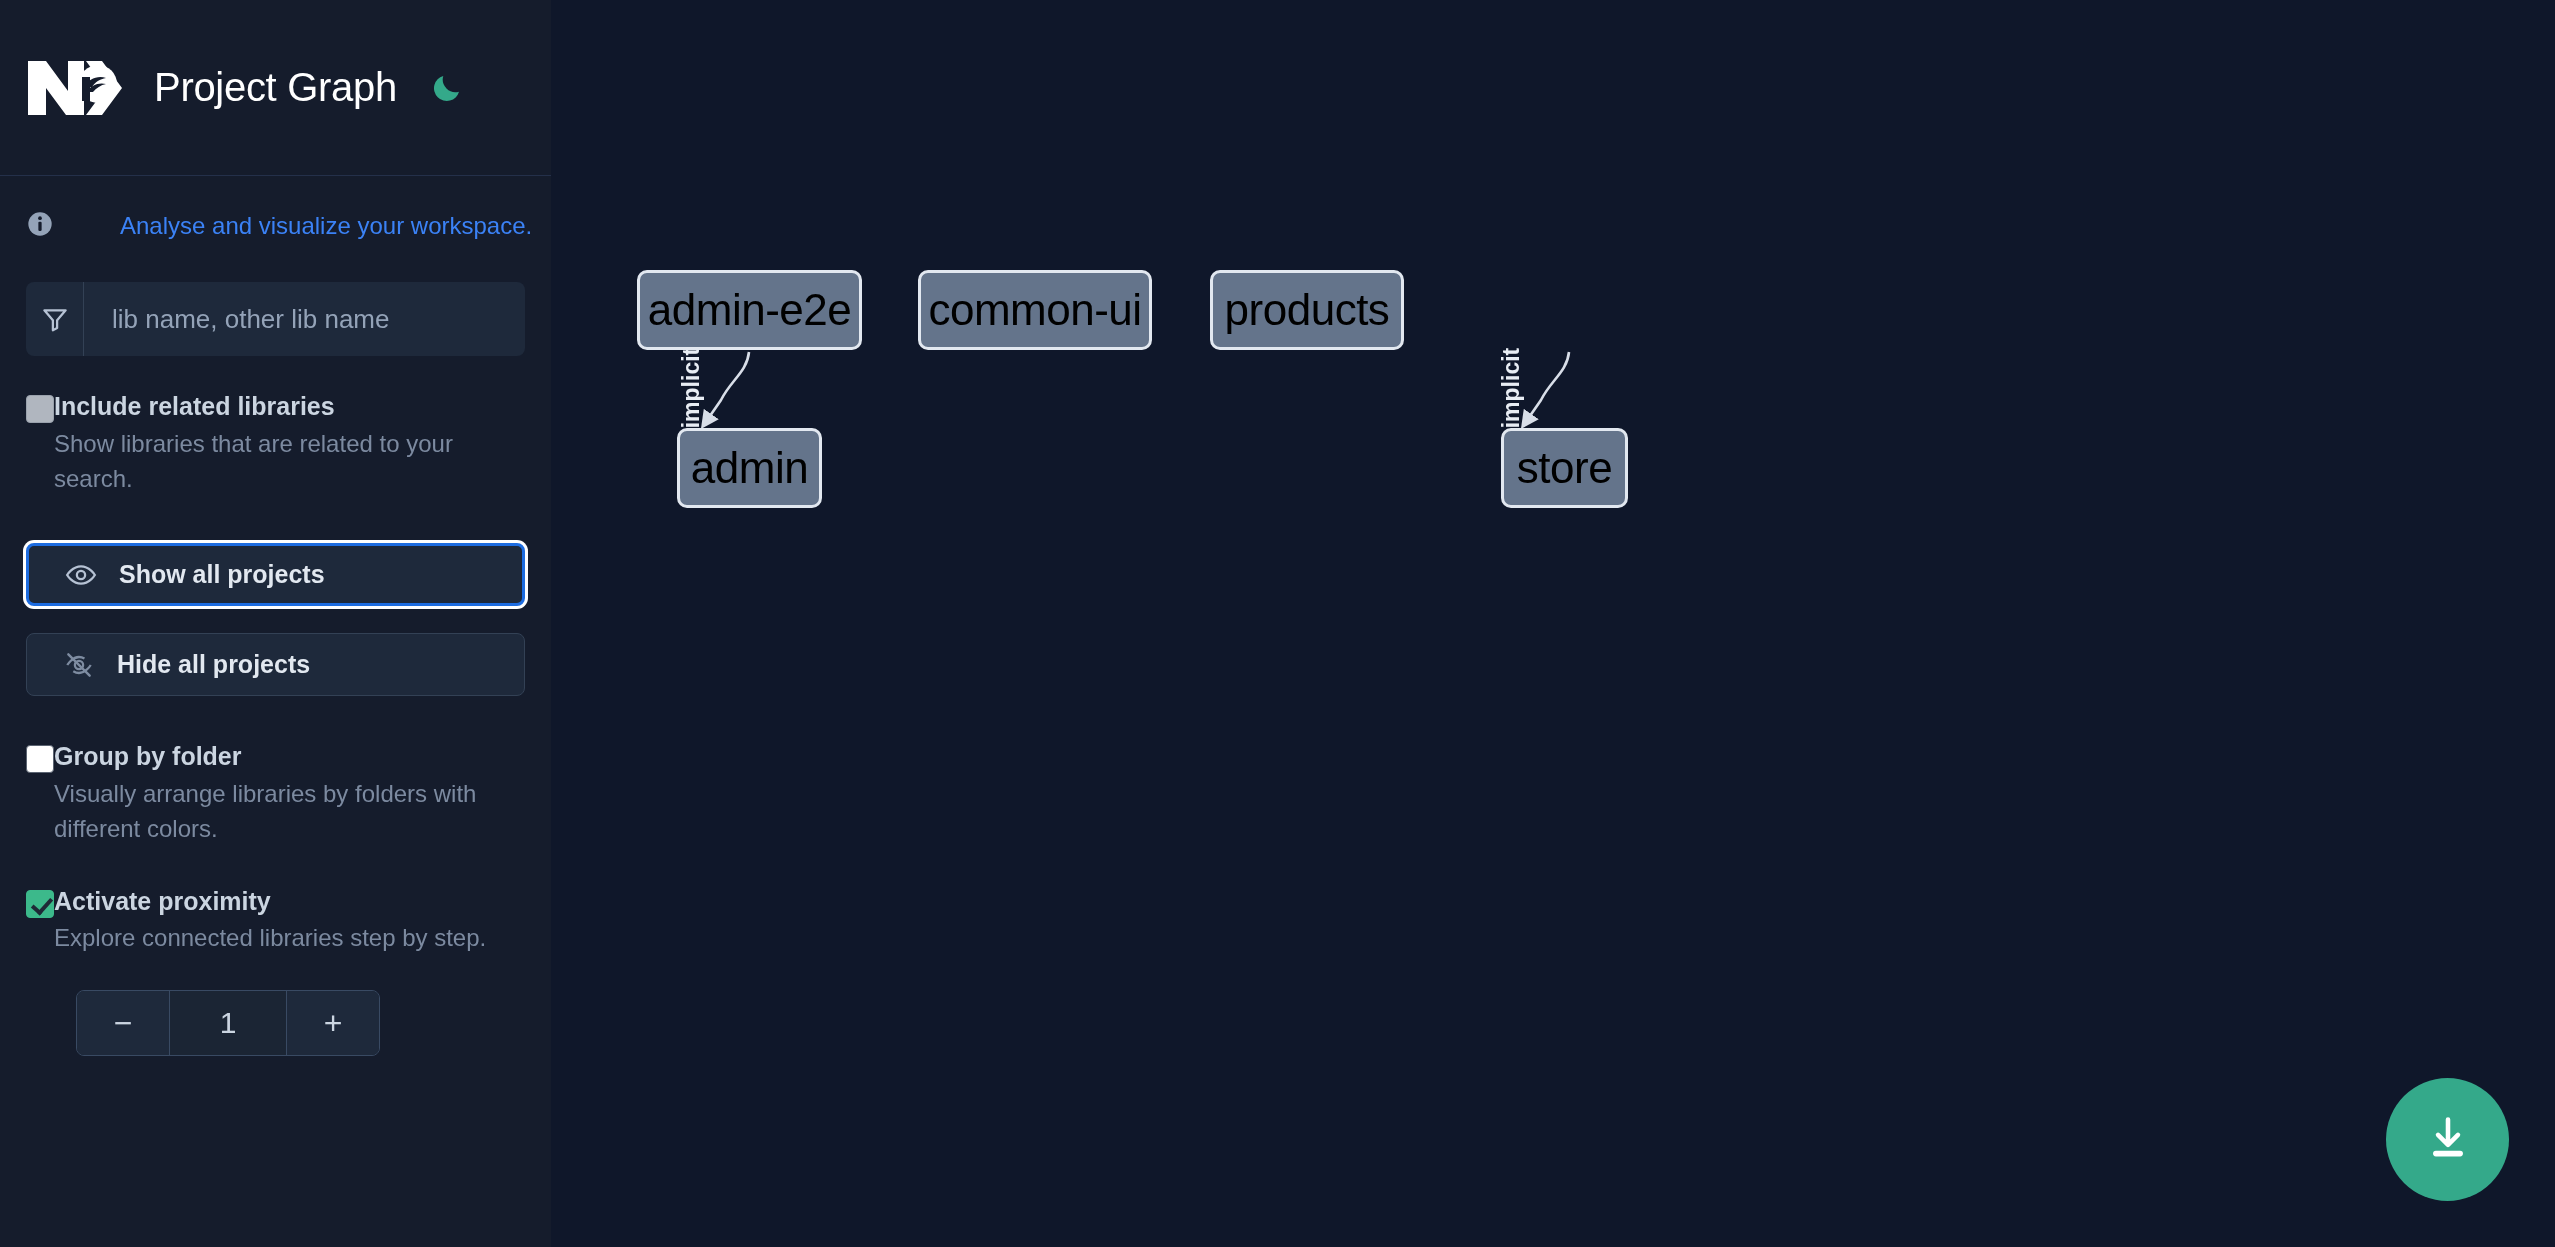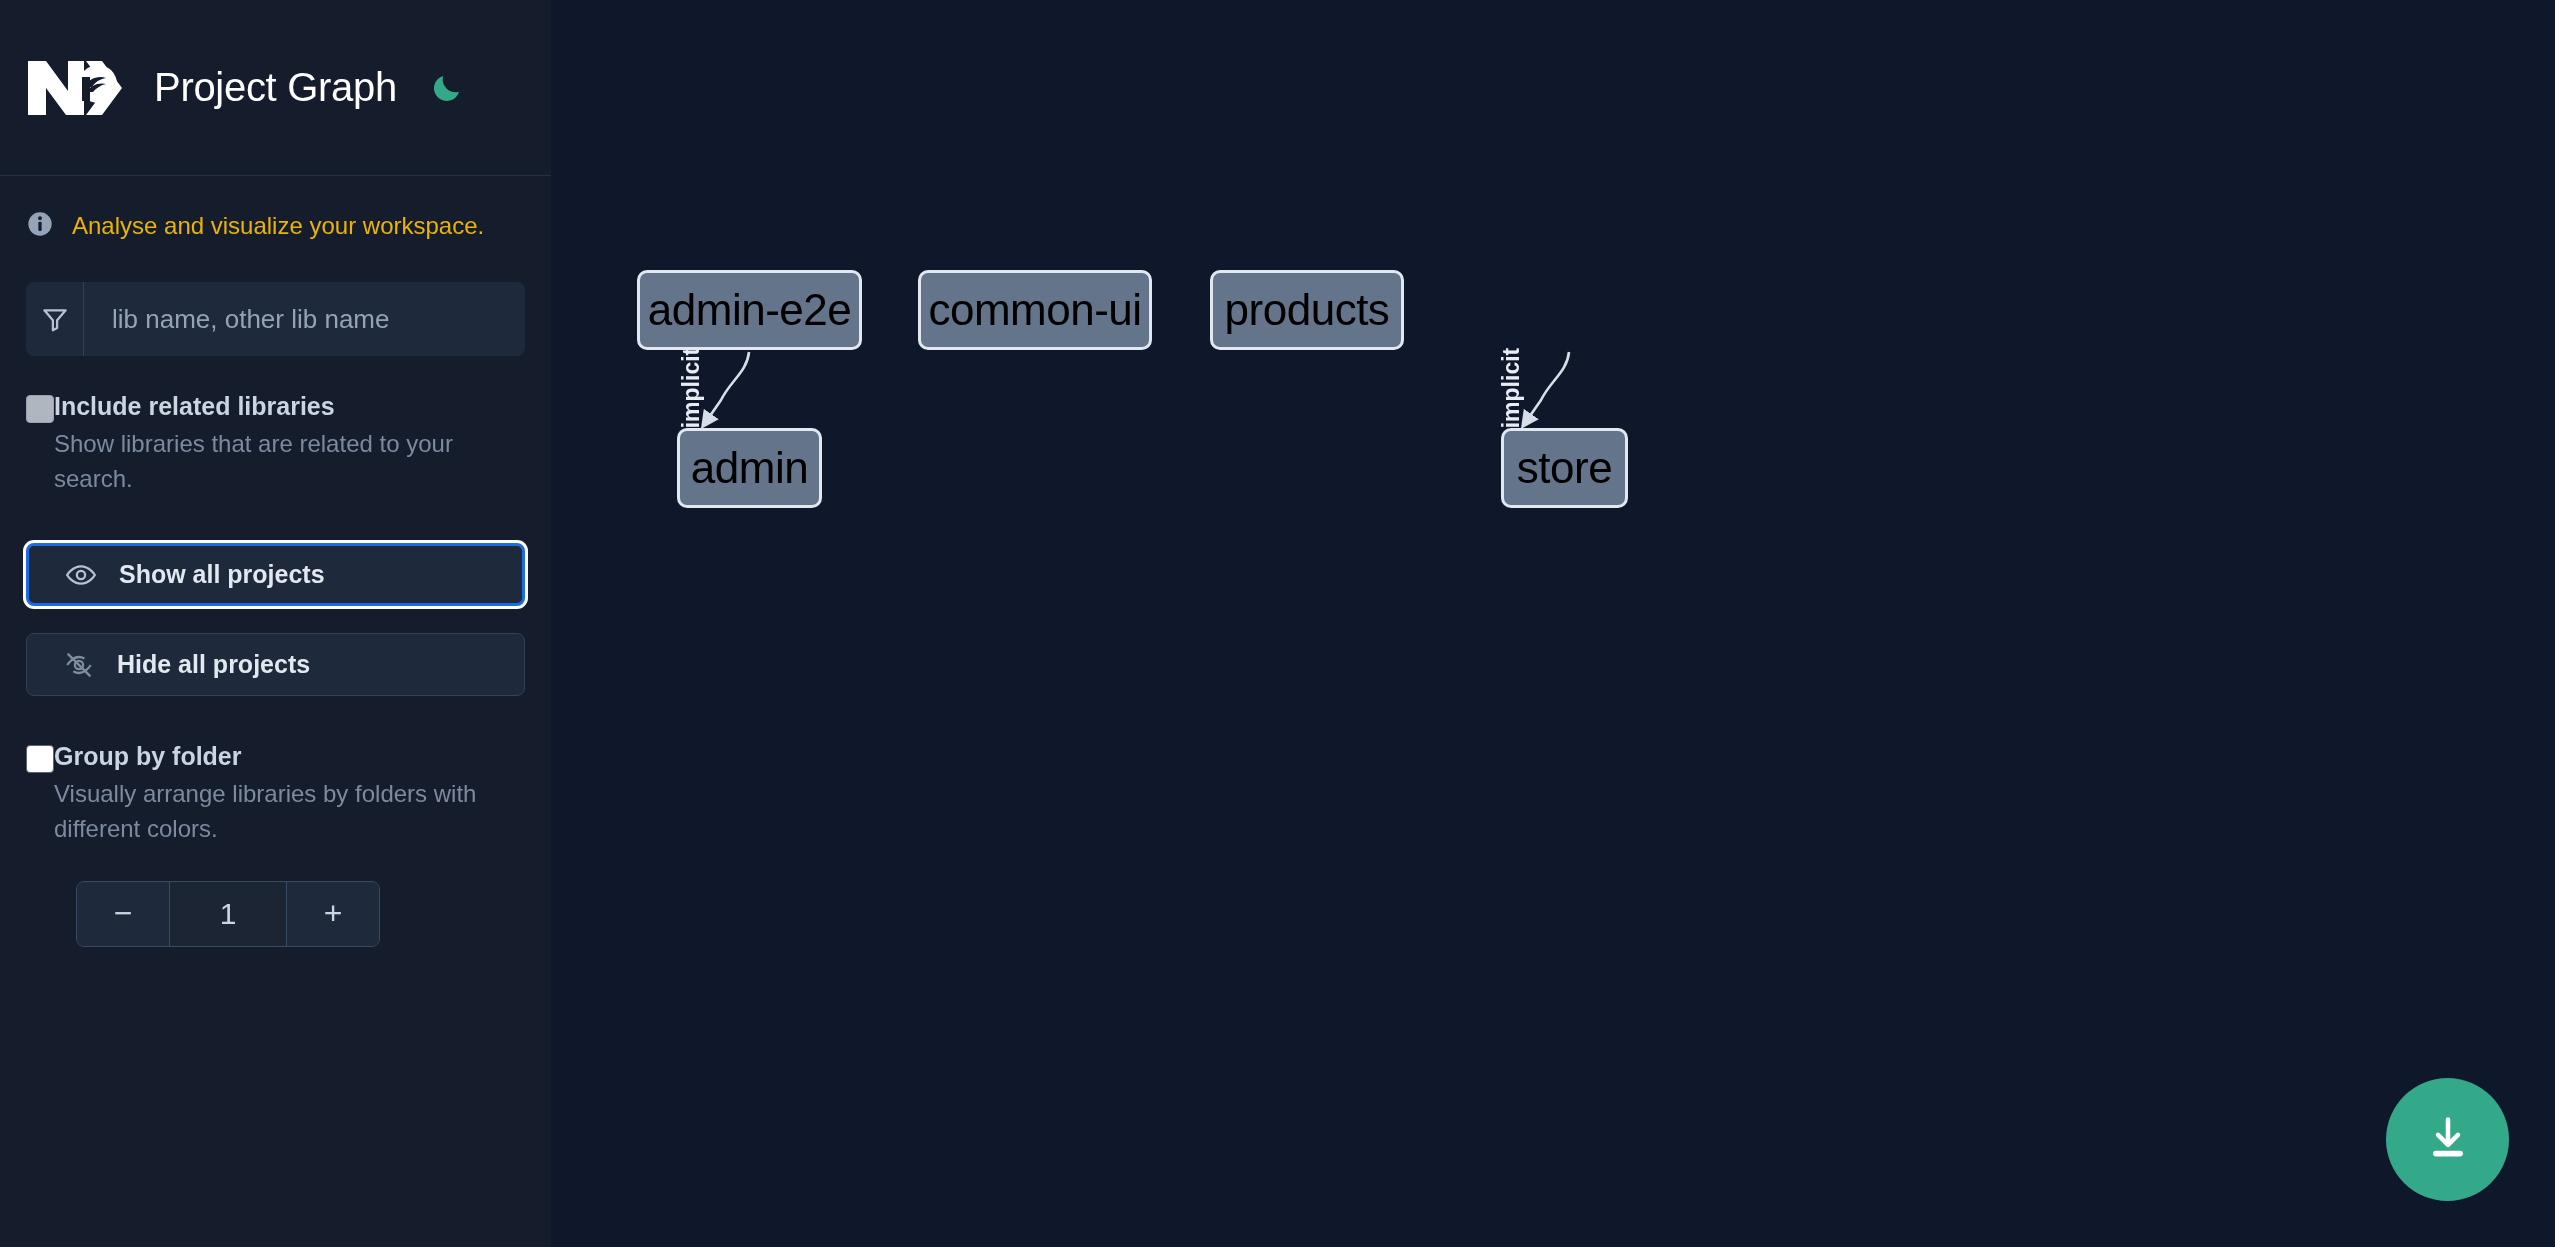--- a/index.html
+++ b/index.html
@@ -45,23 +45,24 @@
   .sidebar-body { padding: 0 26px; }
 
   .info-row {
     display: flex; align-items: center;
     gap: 18px;
     margin-top: 34px;
     margin-bottom: 20px;
   }
   .info-icon { flex: 0 0 auto; }
   .info-text {
-    color: #eab308;
+    color: #3b82f6;
     font-size: 24px;
     white-space: nowrap;
+    margin-left: 48px;
   }
 
   .search-wrap {
     display: flex;
     align-items: stretch;
     height: 74px;
     background: #1e293b;
     border-radius: 8px;
     margin-top: 40px;
     overflow: hidden;
@@ -287,20 +288,27 @@
       </button>
 
       <div class="check-row" style="margin-top:44px">
         <span class="cb white"></span>
         <span class="check-text">
           <span class="check-label">Group by folder</span>
           <span class="check-desc" style="display:block">Visually arrange libraries by folders with different colors.</span>
         </span>
       </div>
 
+      <div class="check-row" style="margin-top:38px">
+        <span class="cb green"></span>
+        <span class="check-text">
+          <span class="check-label">Activate proximity</span>
+          <span class="check-desc" style="display:block">Explore connected libraries step by step.</span>
+        </span>
+      </div>
 
       <div class="stepper">
         <button class="step-btn minus">−</button>
         <span class="step-val">1</span>
         <button class="step-btn plus">+</button>
       </div>
 
     </div>
 
   </aside>

